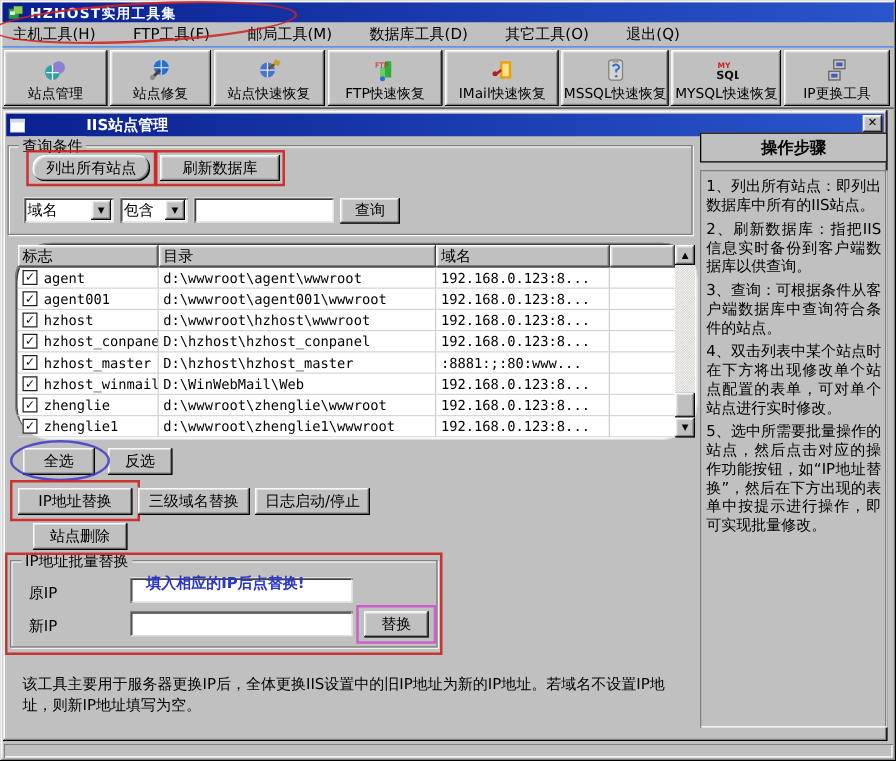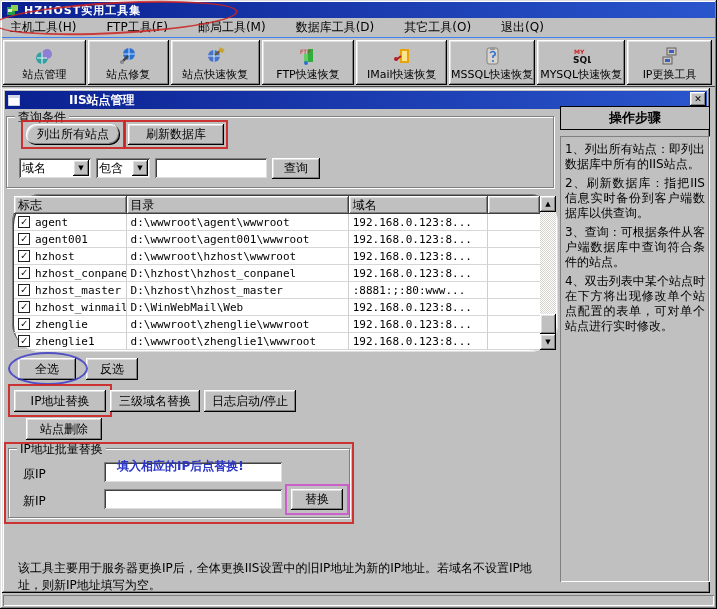--- a/index.html
+++ b/index.html
@@ -65,21 +65,21 @@
   .ann-magenta-box{border:2px solid rgba(204,85,204,.9);}
   .ann-blue-text{color:#2b35c8;font-size:12px;font-weight:bold;white-space:nowrap;}
   
   #steps-header{position:absolute;left:558px;top:18px;width:150px;height:24px;border:1px solid #000;
     display:flex;align-items:center;justify-content:center;font-size:13px;font-weight:bold;background:#c0c0c0;}
   #steps-box{position:absolute;left:558px;top:48px;width:150px;height:446px;padding:6px 5px;
     box-shadow:inset 1px 1px #808080, inset -1px -1px #fff;overflow:hidden;}
   #steps-box p{margin:0 0 4px;font-size:12px;line-height:15px;text-align:justify;}
   
   .glabel{font-size:12px;}
-  #description{position:absolute;left:16px;top:472px;width:530px;font-size:12px;line-height:17px;}
+  #description{position:absolute;left:16px;top:451px;width:530px;font-size:12px;line-height:17px;}
   #status-strip{position:absolute;left:3px;top:595px;width:711px;height:11px;
     box-shadow:inset 1px 1px #808080, inset -1px -1px #fff;}
 </style>
 </head>
 <body>
 
 <div id="screen">
 
   <div id="titlebar">
     <svg width="13" height="13" viewBox="0 0 13 13">
@@ -365,19 +365,20 @@
     <div class="ann ann-red-box" style="left:2px;top:354px;width:350px;height:82px;"></div>
 
     <div id="description">该工具主要用于服务器更换IP后，全体更换IIS设置中的旧IP地址为新的IP地址。若域名不设置IP地址，则新IP地址填写为空。</div>
 
     <div id="steps-header">操作步骤</div>
     <div id="steps-box">
       <p>1、列出所有站点：即列出数据库中所有的IIS站点。</p>
       <p>2、刷新数据库：指把IIS信息实时备份到客户端数据库以供查询。</p>
       <p>3、查询：可根据条件从客户端数据库中查询符合条件的站点。</p>
       <p>4、双击列表中某个站点时在下方将出现修改单个站点配置的表单，可对单个站点进行实时修改。</p>
+      <p>5、选中所需要批量操作的站点，然后点击对应的操作功能按钮，如“IP地址替换”，然后在下方出现的表单中按提示进行操作，即可实现批量修改。</p>
     </div>
   </div>
 
   <div id="status-strip"></div>
 
   <div class="ann ann-red-ellipse" style="left:-6px;top:2px;width:244px;height:32px;z-index:20;"></div>
 </div>
 
 </body></html>

